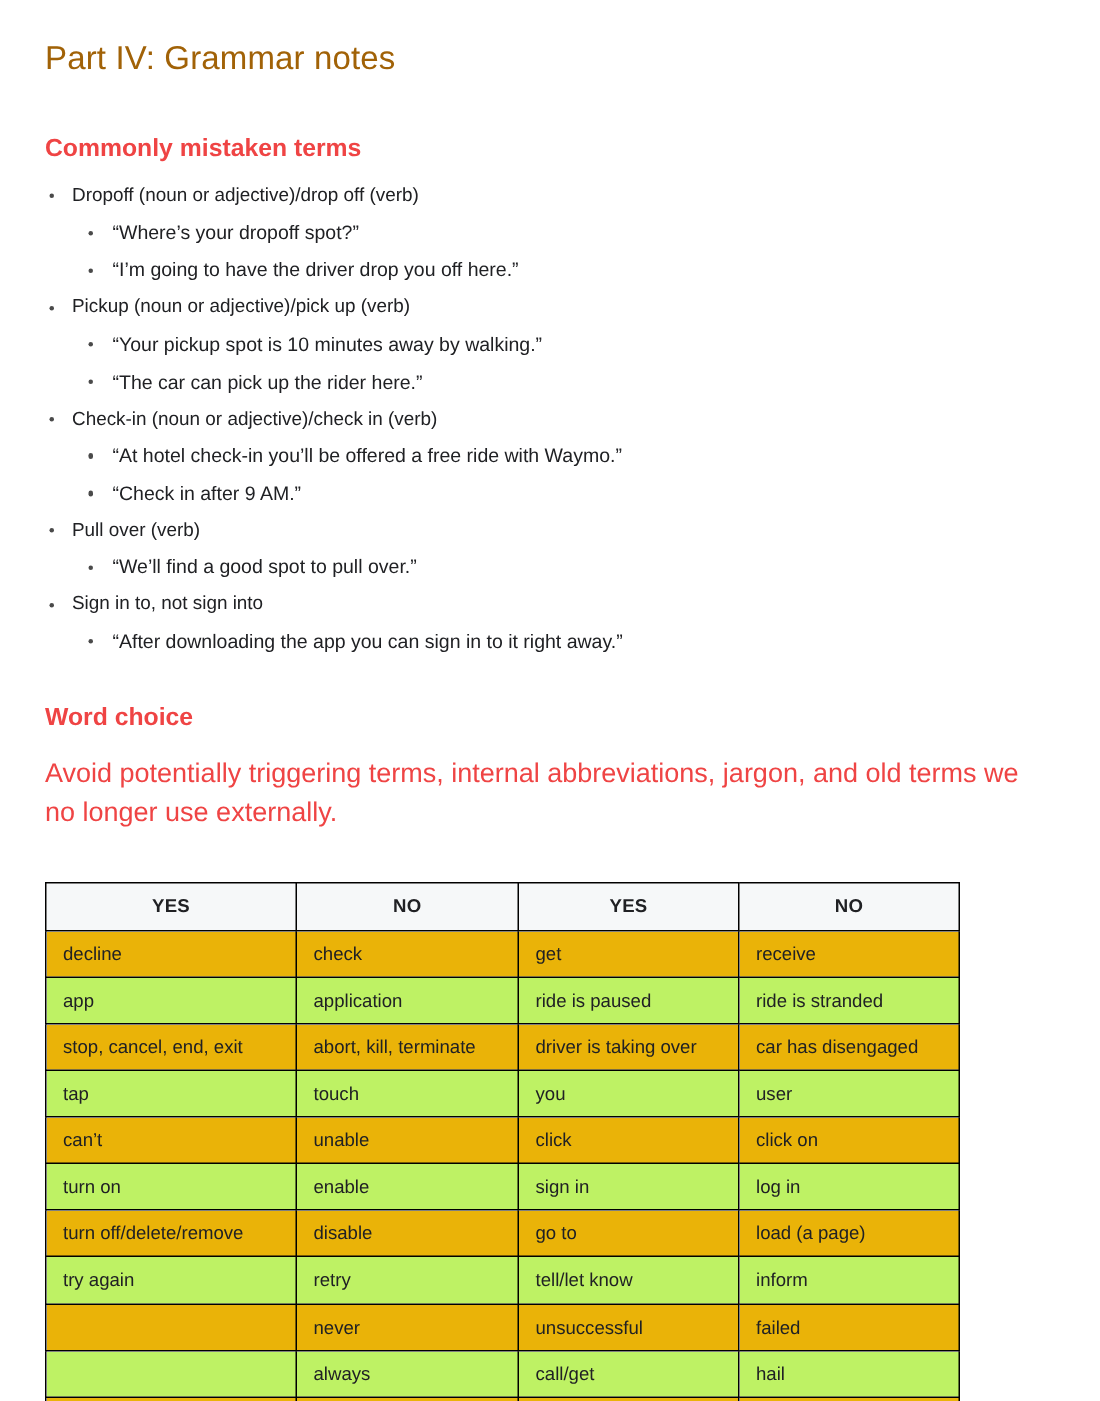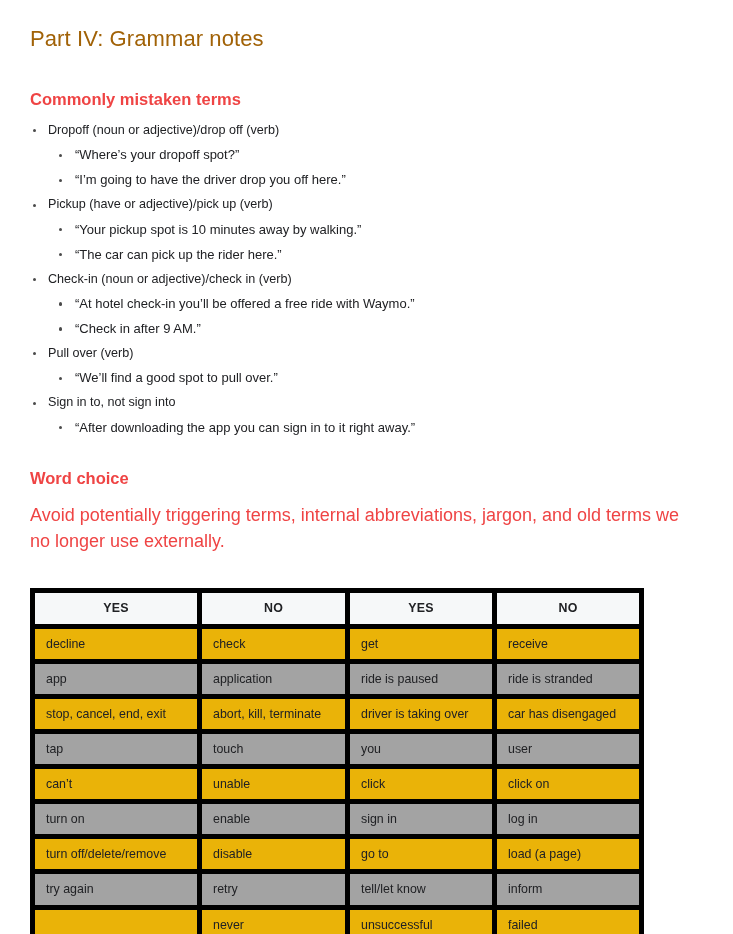--- a/index.html
+++ b/index.html
@@ -105,21 +105,21 @@
     table-layout: fixed;
     background: #ffffff;
   }
   table.word-table col.c1 { width: 167px; }
   table.word-table col.c2 { width: 148px; }
   table.word-table col.c3 { width: 147px; }
   table.word-table col.c4 { width: 147px; }
 
   table.word-table th,
   table.word-table td {
-    border: 5px solid #000000;
+    border: 1px solid #000000;
     padding: 7px 11px;
     font-size: 12.4px;
     line-height: 1.3;
     text-align: left;
     vertical-align: middle;
     height: 29px;
     color: #202124;
     overflow: hidden;
     white-space: nowrap;
   }
@@ -127,38 +127,38 @@
     background: #f6f8f9;
     text-align: center;
     font-weight: 700;
     font-size: 12.4px;
     letter-spacing: 0.2px;
     height: 29px;
   }
   th.yes { color: #0b8043; }
   th.no  { color: #e03020; }
 
-  tbody tr.shade td { background: #a3a3a3; }
+  tbody tr.shade td { background: #bef264; }
   tbody tr.plain td { background: #eab308; }
 </style>
 </head>
 <body>
 
 <div class="page">
 
   <h1 class="doc-title">Part IV: Grammar notes</h1>
 
   <h2 class="section-title">Commonly mistaken terms</h2>
 
   <ul class="bullets" id="terms-list">
       <li class="top"><span>Dropoff (noun or adjective)/drop off (verb)</span><ul class="sub">
           <li>“Where’s your dropoff spot?”</li>
           <li>“I’m going to have the driver drop you off here.”</li>
         </ul></li>
-      <li class="top"><span>Pickup (have or adjective)/pick up (verb)</span><ul class="sub">
+      <li class="top"><span>Pickup (noun or adjective)/pick up (verb)</span><ul class="sub">
           <li>“Your pickup spot is 10 minutes away by walking.”</li>
           <li>“The car can pick up the rider here.”</li>
         </ul></li>
       <li class="top"><span>Check-in (noun or adjective)/check in (verb)</span><ul class="sub">
           <li>“At hotel check-in you’ll be offered a free ride with Waymo.”</li>
           <li>“Check in after 9 AM.”</li>
         </ul></li>
       <li class="top"><span>Pull over (verb)</span><ul class="sub">
           <li>“We’ll find a good spot to pull over.”</li>
         </ul></li>

